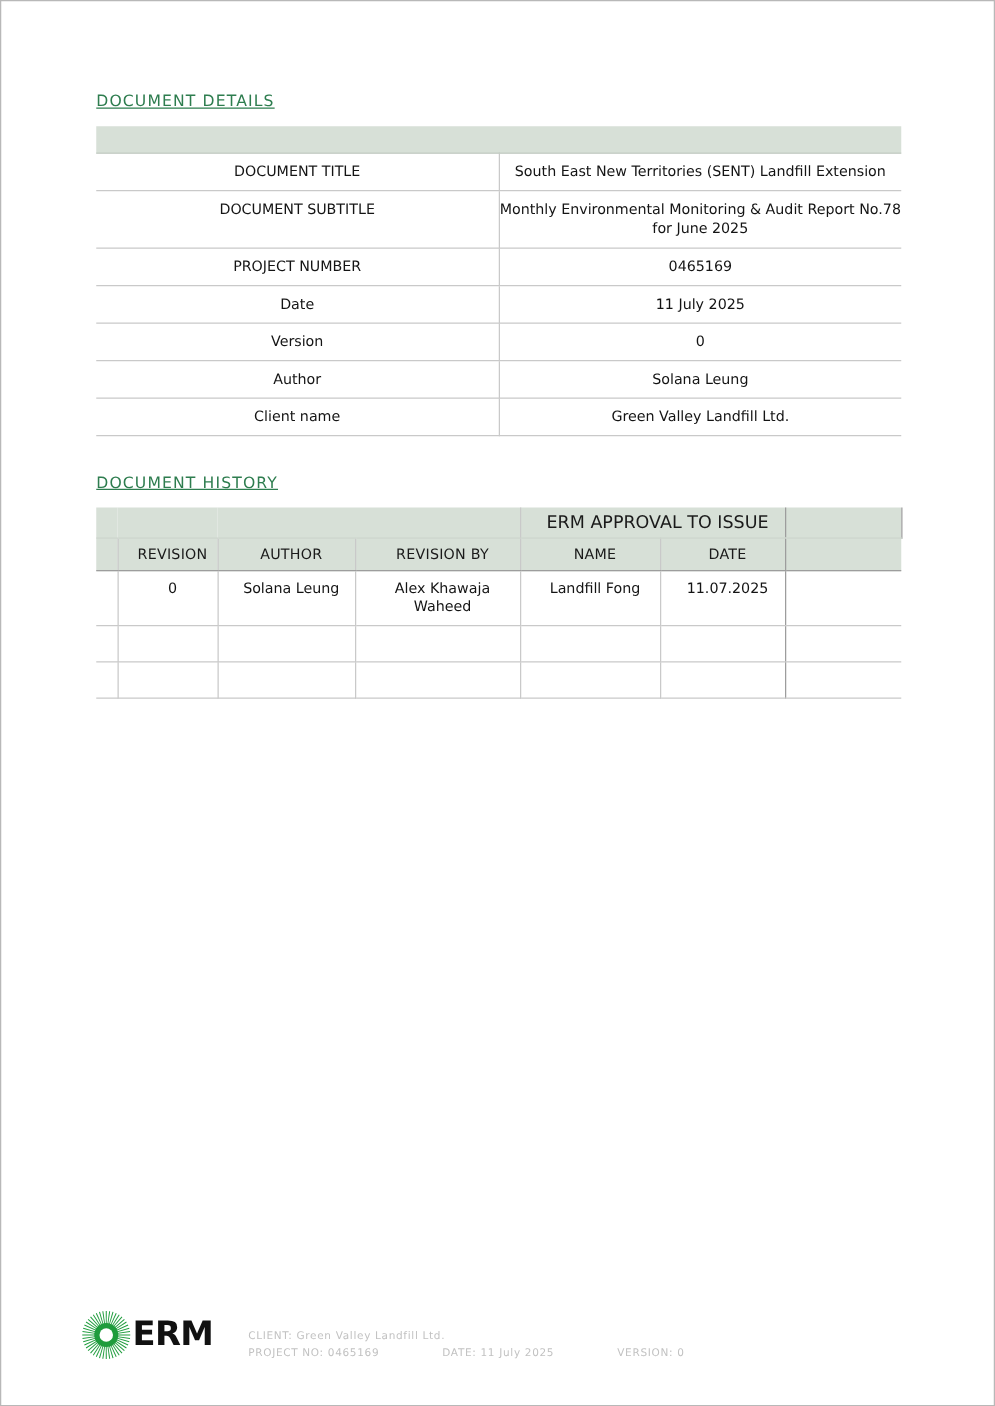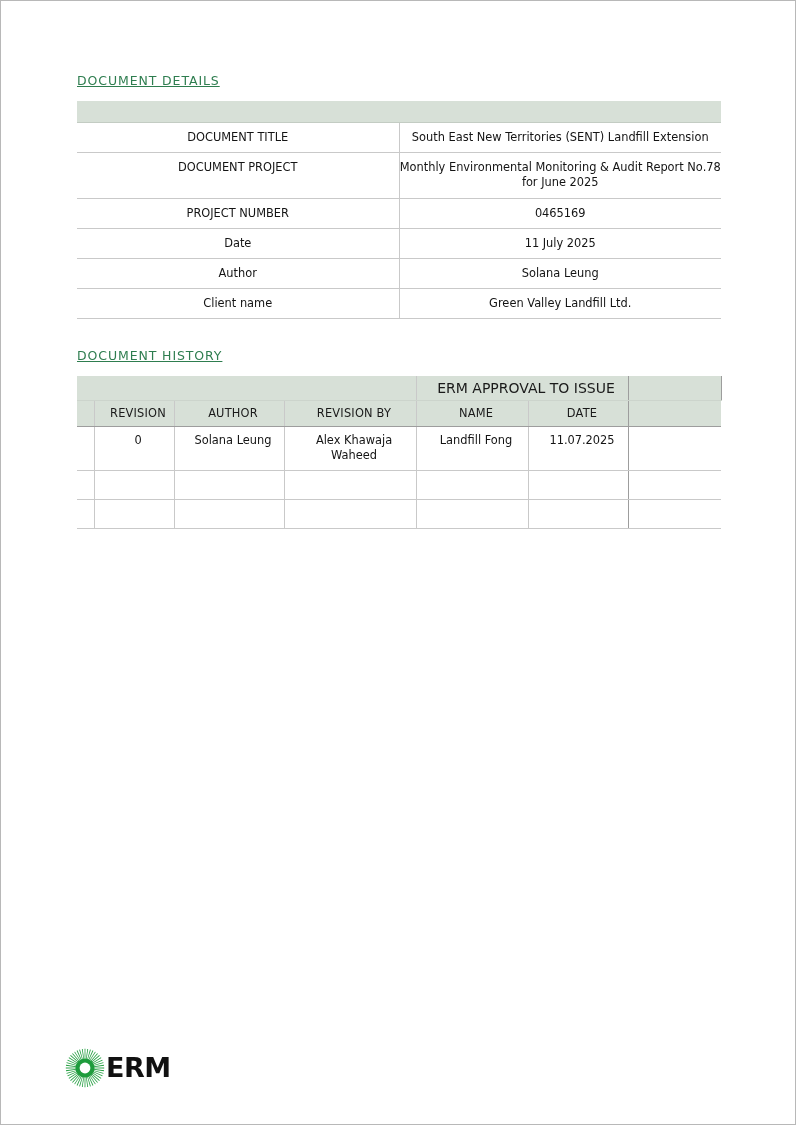--- a/index.html
+++ b/index.html
@@ -174,34 +174,38 @@
         <tr class="details-band">
           <td colspan="2"></td>
         </tr>
 
         <tr class="data-row">
           <td class="label-cell">DOCUMENT TITLE</td>
           <td class="value-cell">South East New Territories (SENT) Landfill Extension</td>
         </tr>
 
         <tr class="data-row tall">
-          <td class="label-cell">DOCUMENT PROJECT</td>
+          <td class="label-cell">DOCUMENT SUBTITLE</td>
           <td class="value-cell">Monthly Environmental Monitoring &amp; Audit Report No.78 for June 2025</td>
         </tr>
 
         <tr class="data-row">
           <td class="label-cell">PROJECT NUMBER</td>
           <td class="value-cell">0465169</td>
         </tr>
 
         <tr class="data-row">
           <td class="label-cell">Date</td>
           <td class="value-cell">11 July 2025</td>
         </tr>
 
+        <tr class="data-row">
+          <td class="label-cell">Version</td>
+          <td class="value-cell">0</td>
+        </tr>
 
         <tr class="data-row">
           <td class="label-cell">Author</td>
           <td class="value-cell">Solana Leung</td>
         </tr>
 
         <tr class="data-row">
           <td class="label-cell">Client name</td>
           <td class="value-cell">Green Valley Landfill Ltd.</td>
         </tr>
@@ -321,15 +325,25 @@
             <path d="M62.19 41.25 L89.82 23.19 L90.93 24.92 L63.02 42.55 Z"></path>
             <path d="M63.31 43.08 L93.23 29.13 L94.08 31.00 L63.95 44.48 Z"></path>
             <path d="M64.16 45.04 L95.76 35.49 L96.33 37.47 L64.59 46.52 Z"></path>
             <path d="M64.72 47.11 L97.35 42.15 L97.65 44.19 L64.94 48.63 Z"></path>
             <circle cx="50" cy="50" r="24" fill="#1e9c3c"></circle>
           </g>
         <circle cx="50" cy="50" r="13.5" fill="#ffffff"></circle>
       </svg>
       <span class="logo-text">ERM</span>
     </div>
+    <div class="footer-meta">
+      <div class="row1">CLIENT: Green Valley Landfill Ltd.</div>
+      <div class="row2">
+        <span>PROJECT NO: 0465169</span>
+        <span class="gap1"></span>
+        <span>DATE: 11 July 2025</span>
+        <span class="gap2"></span>
+        <span>VERSION: 0</span>
+      </div>
+    </div>
   </div>
 
 </div>
 
 </body></html>

